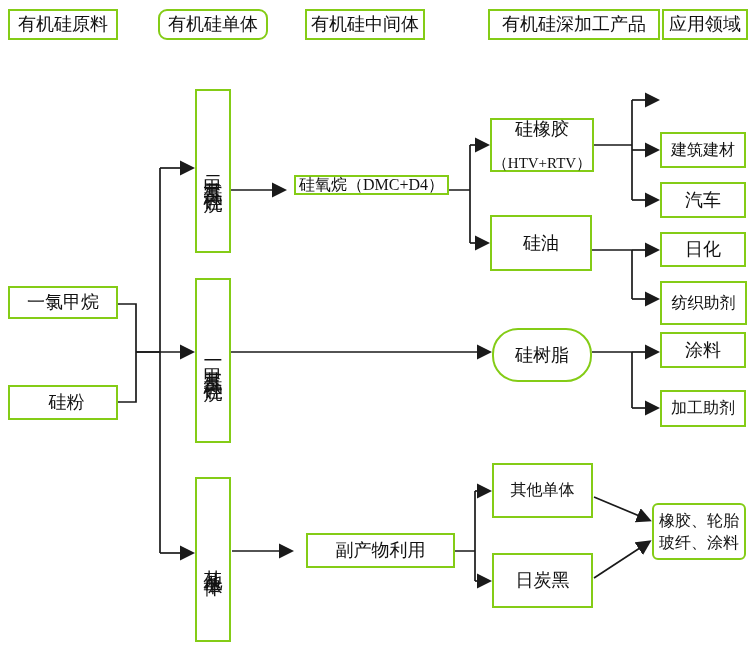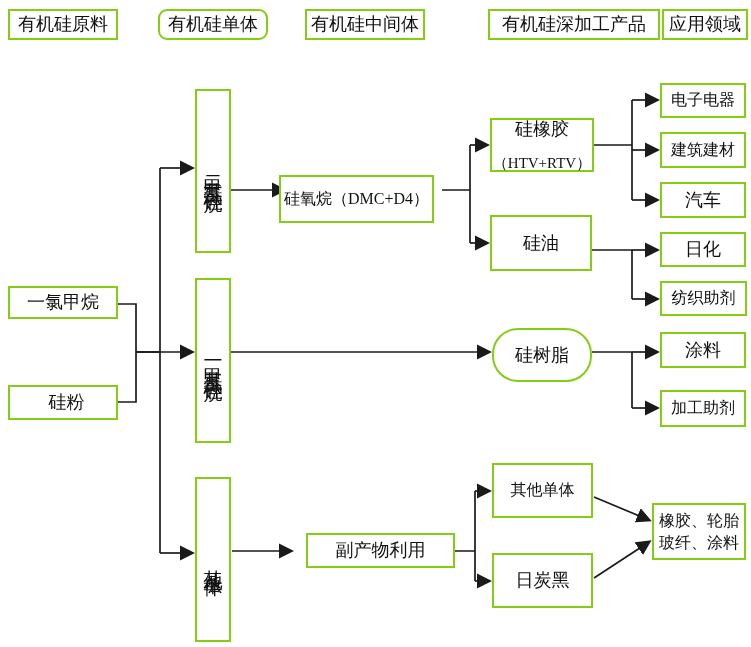--- a/index.html
+++ b/index.html
@@ -72,37 +72,36 @@
   <div class="box" style="left:460px;top:9px;width:172px;height:31px;margin-left:28px;">有机硅深加工产品</div>
   <div class="box" style="left:662px;top:9px;width:86px;height:31px;">应用领域</div>
 
   <div class="box" style="left:8px;top:286px;width:110px;height:33px;">一氯甲烷</div>
   <div class="box" style="left:8px;top:385px;width:110px;height:35px;padding-left:7px;">硅粉</div>
 
   <div class="box vbox" style="left:195px;top:89px;width:36px;height:164px;">二甲基二氯硅烷</div>
   <div class="box vbox" style="left:195px;top:278px;width:36px;height:165px;">一甲基三氯硅烷</div>
   <div class="box vbox" style="left:195px;top:477px;width:36px;height:165px;">其他单体</div>
 
-  <div class="box sm" style="left:279px;top:175px;width:155px;height:48px;">硅氧烷（DMC+D4）</div>
+  <div class="box sm" style="left:294px;top:175px;width:155px;height:20px;">硅氧烷（DMC+D4）</div>
   <div class="box" style="left:294px;top:533px;width:149px;height:35px;margin-left:12px;">副产物利用</div>
 
   <div class="box twoline" style="left:490px;top:118px;width:104px;height:54px;">
     <span>硅橡胶</span>
     <span class="xs">（HTV+RTV）</span>
   </div>
   <div class="box" style="left:490px;top:215px;width:102px;height:56px;">硅油</div>
   <div class="box" style="left:492px;top:328px;width:100px;height:54px;border-radius:26px;">硅树脂</div>
   <div class="box sm" style="left:492px;top:463px;width:101px;height:55px;">其他单体</div>
   <div class="box" style="left:492px;top:553px;width:101px;height:55px;">日炭黑</div>
 
-  <div class="box sm" style="left:660px;top:83px;width:86px;height:35px;">电子电器</div>
   <div class="box sm" style="left:660px;top:132px;width:86px;height:36px;">建筑建材</div>
   <div class="box" style="left:660px;top:182px;width:86px;height:36px;">汽车</div>
   <div class="box" style="left:660px;top:232px;width:86px;height:35px;">日化</div>
-  <div class="box sm" style="left:660px;top:281px;width:87px;height:35px;">纺织助剂</div>
+  <div class="box sm" style="left:660px;top:281px;width:87px;height:44px;">纺织助剂</div>
   <div class="box" style="left:660px;top:332px;width:86px;height:36px;">涂料</div>
   <div class="box sm" style="left:660px;top:390px;width:86px;height:37px;">加工助剂</div>
-  <div class="box twoline sm" style="left:652px;top:503px;width:94px;height:57px;">
+  <div class="box twoline sm" style="left:652px;top:503px;width:94px;height:57px;border-radius:6px;">
     <span>橡胶、轮胎</span>
     <span>玻纤、涂料</span>
   </div>
 
 </div>
 
 </body></html>

